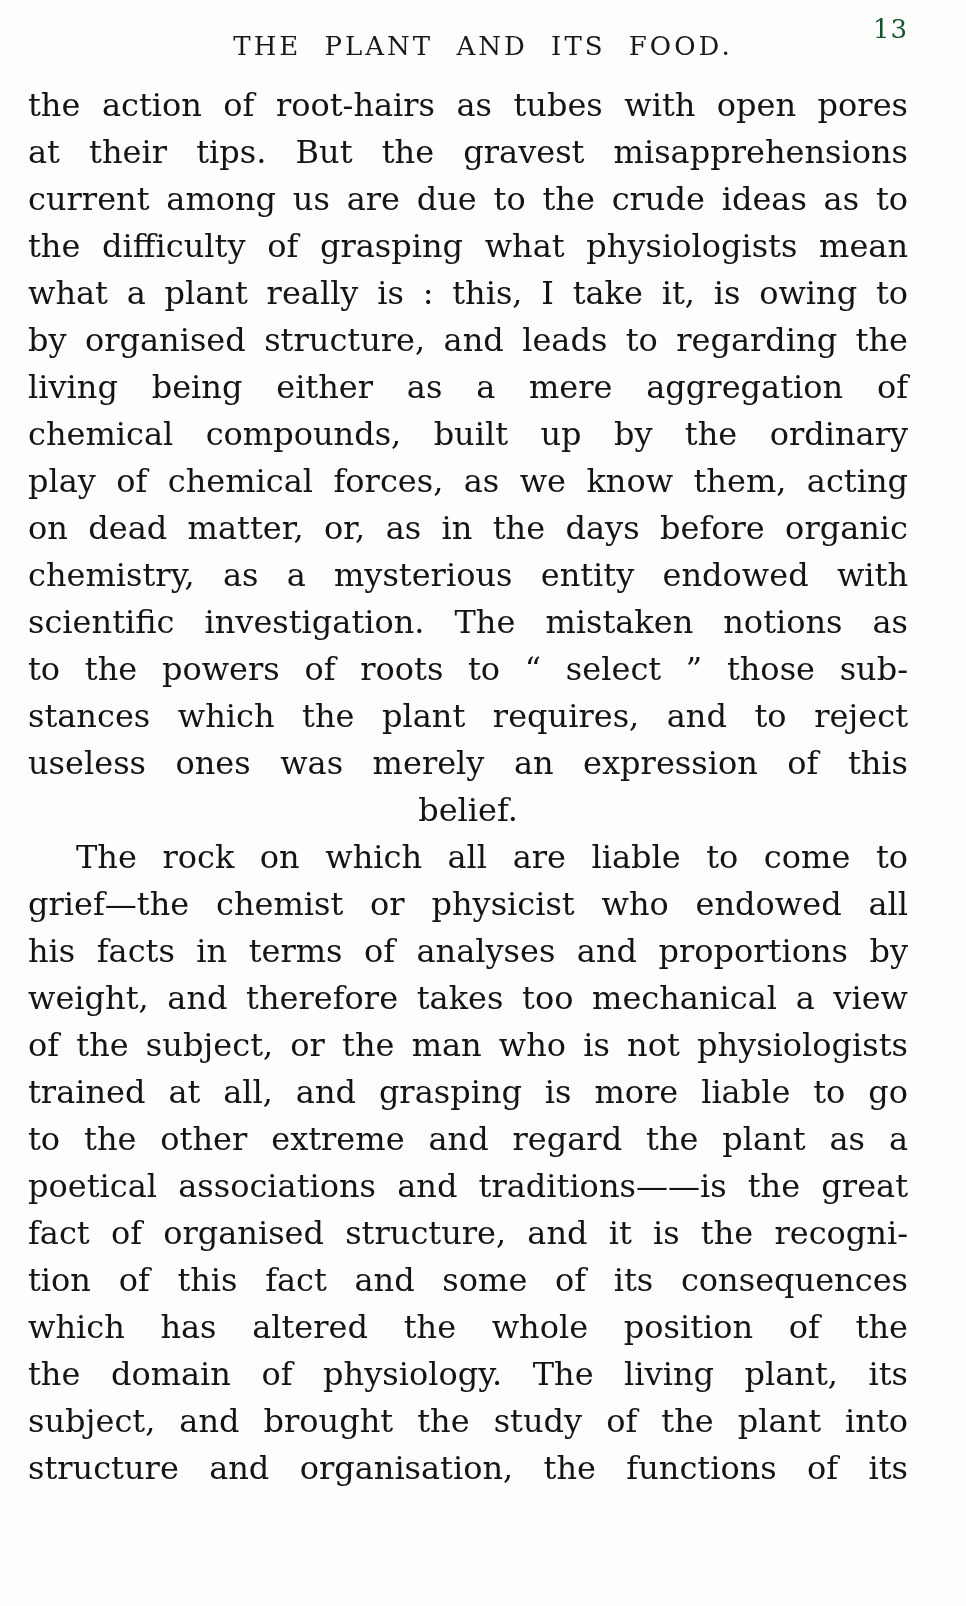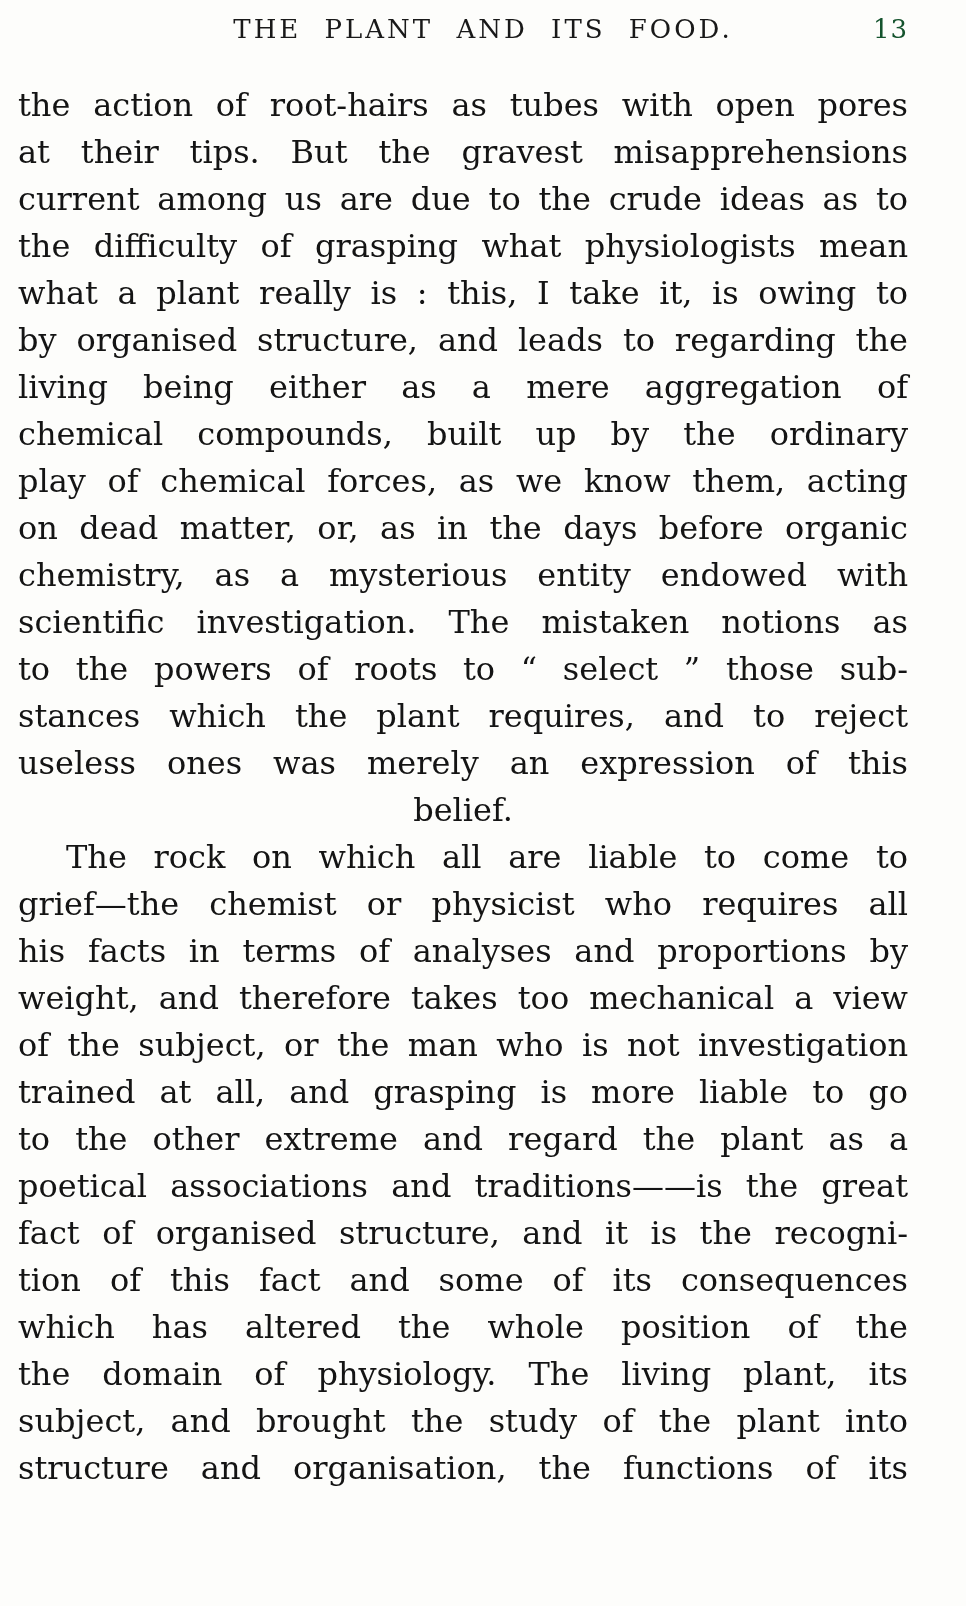--- a/index.html
+++ b/index.html
@@ -17,38 +17,38 @@
     font-family: "DejaVu Serif", "Liberation Serif", serif;
     overflow: hidden;
   }
   .page-header {
     position: relative;
     height: 58px;
     padding-top: 14px;
     box-sizing: border-box;
   }
   .running-title {
-    margin: 0;
+    margin: 17px;
     text-align: center;
     font-size: 26px;
     font-weight: normal;
     letter-spacing: 3px;
     word-spacing: 12px;
     color: #191919;
   }
   .page-number {
     position: absolute;
     top: 14px;
     right: 58px;
     font-size: 26px;
     letter-spacing: 1px;
     color: #14532d;
   }
   .page-body {
-    padding: 24px 58px 0 18px;
+    padding: 24px 58px 0 28px;
   }
   .line {
     font-size: 32px;
     line-height: 47px;
     height: 47px;
     white-space: normal;
     text-align: center;
     color: #141414;
   }
   .line.justify {
@@ -84,24 +84,24 @@
         <div class="line justify">on dead matter, or, as in the days before organic</div>
         <div class="line justify">chemistry, as a mysterious entity endowed with</div>
         <div class="line justify">scientific investigation.  The mistaken notions as</div>
         <div class="line justify">to the powers of roots to “ select ” those sub-</div>
         <div class="line justify">stances which the plant requires, and to reject</div>
         <div class="line justify">useless ones was merely an expression of this</div>
         <div class="line">belief.</div>
       </div>
       <div class="paragraph">
         <div class="line indent justify">The rock on which all are liable to come to</div>
-        <div class="line justify">grief—the chemist or physicist who requires all</div>
+        <div class="line justify">grief—the chemist or physicist who endowed all</div>
         <div class="line justify">his facts in terms of analyses and proportions by</div>
         <div class="line justify">weight, and therefore takes too mechanical a view</div>
-        <div class="line justify">of the subject, or the man who is not investigation</div>
+        <div class="line justify">of the subject, or the man who is not physiologists</div>
         <div class="line justify">trained at all, and grasping is more liable to go</div>
         <div class="line justify">to the other extreme and regard the plant as a</div>
         <div class="line justify">poetical associations and traditions——is the great</div>
         <div class="line justify">fact of organised structure, and it is the recogni-</div>
         <div class="line justify">tion of this fact and some of its consequences</div>
         <div class="line justify">which has altered the whole position of the</div>
         <div class="line justify">the domain of physiology.  The living plant, its</div>
         <div class="line justify">subject, and brought the study of the plant into</div>
         <div class="line justify">structure and organisation, the functions of its</div>
       </div>

